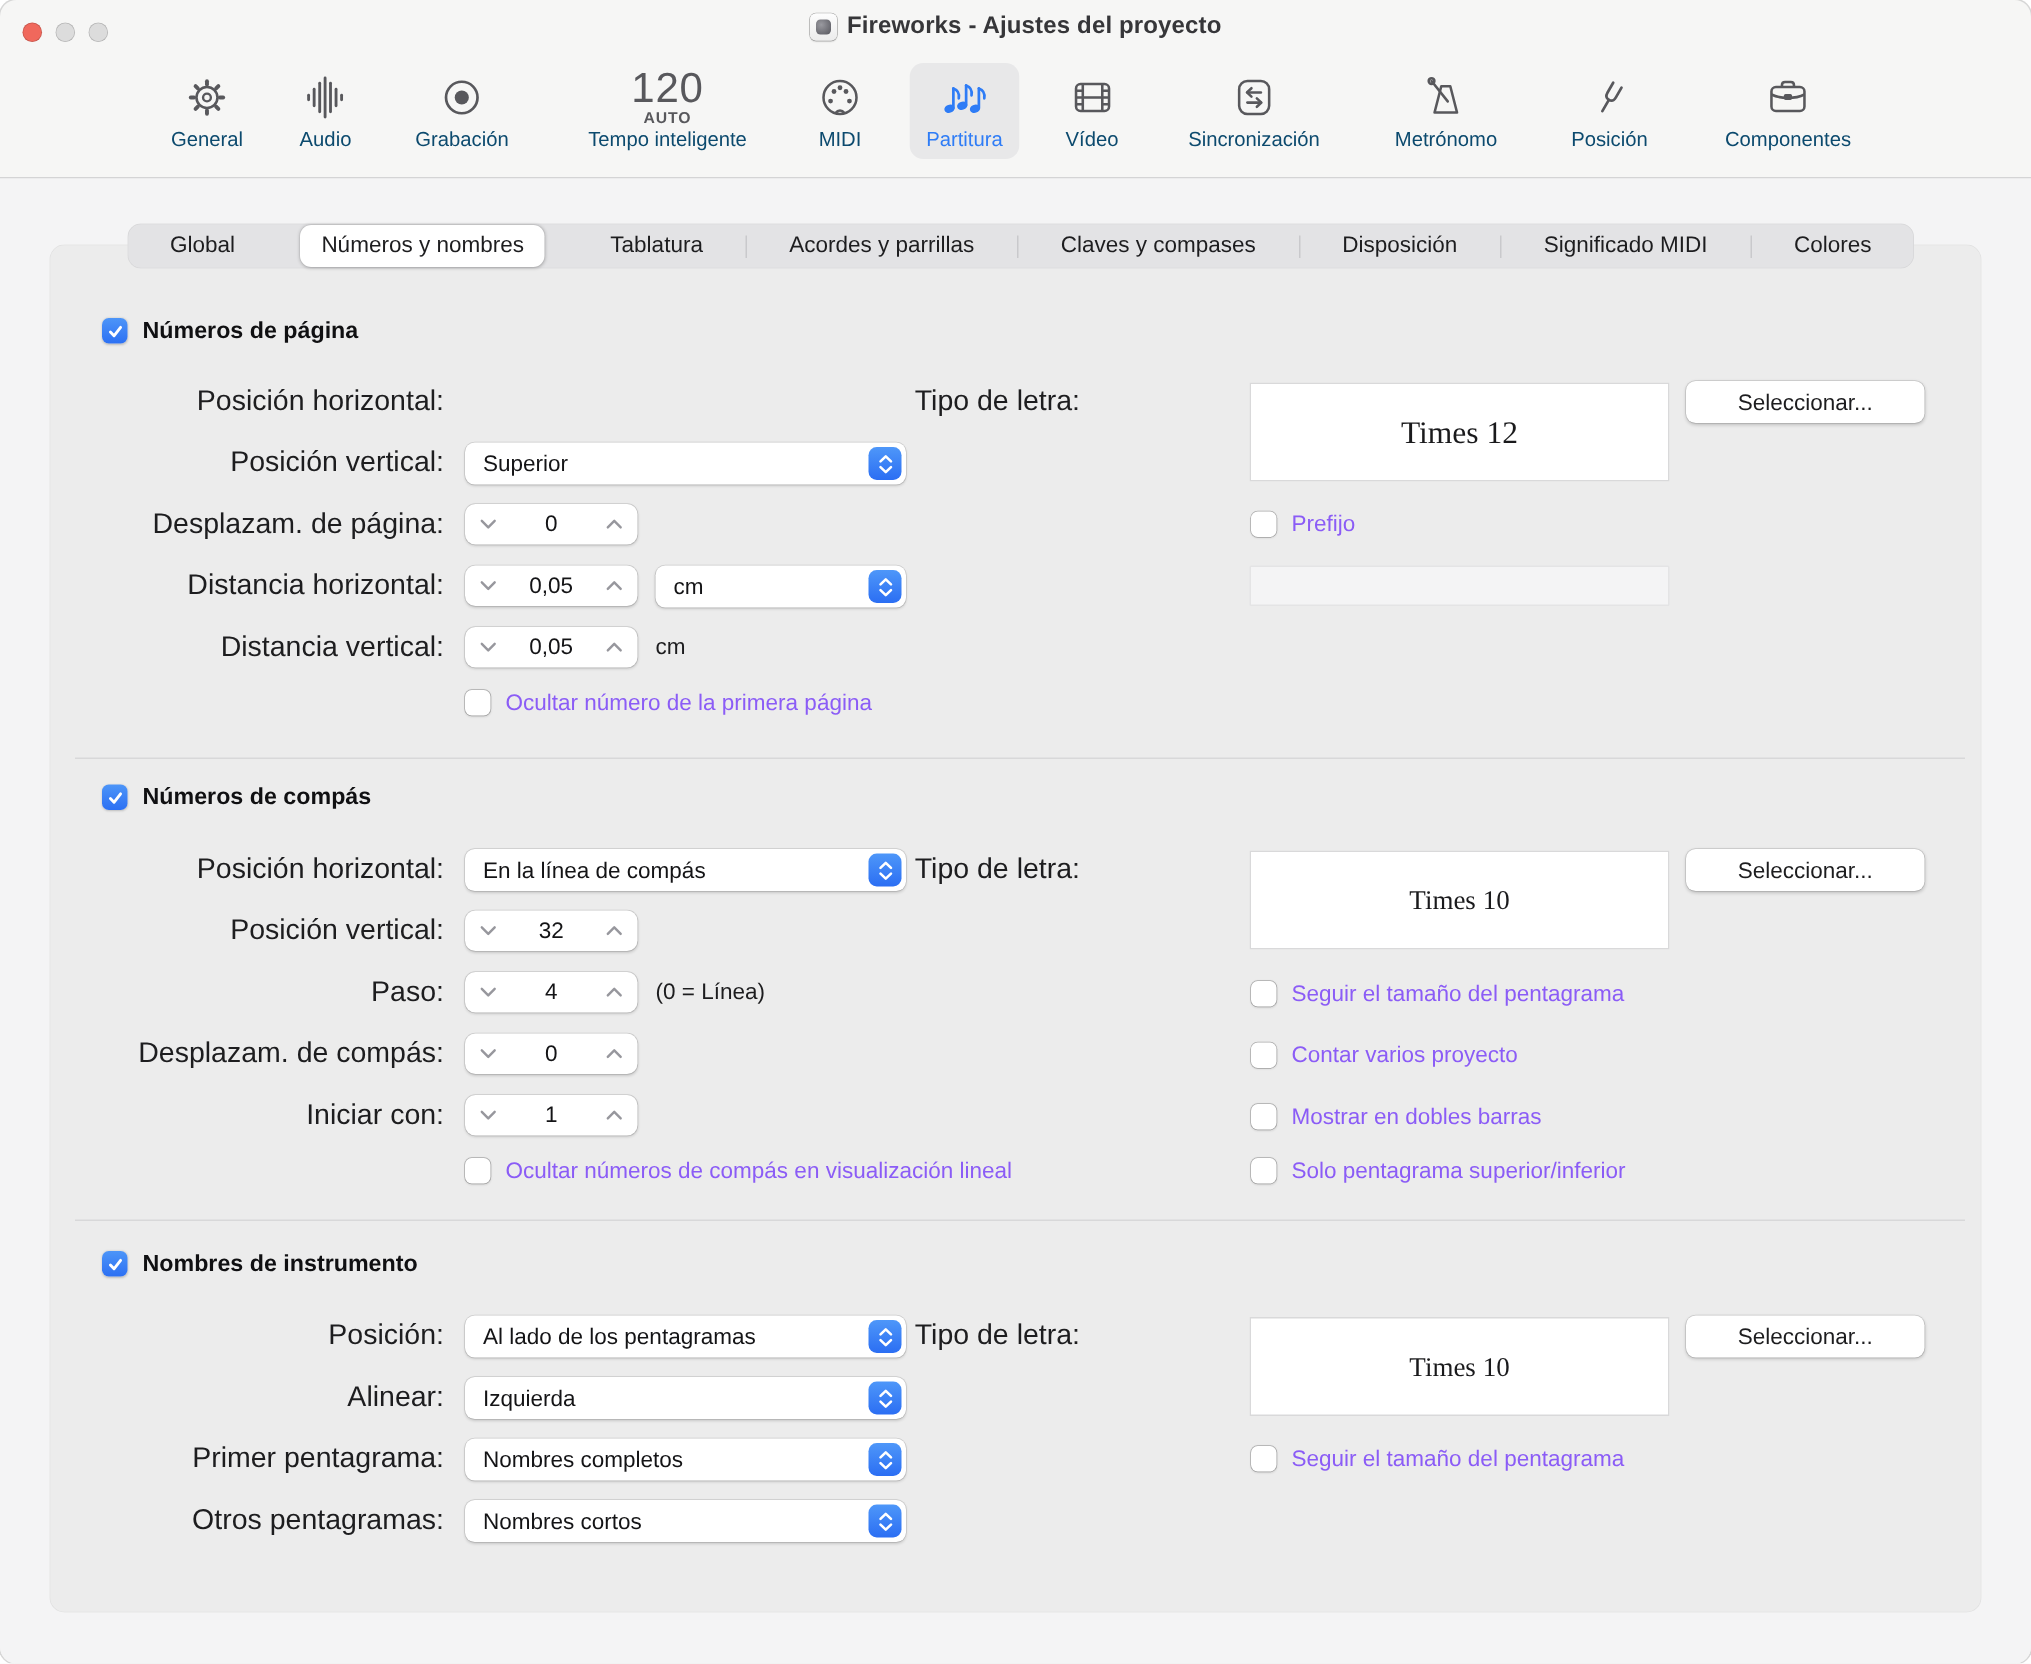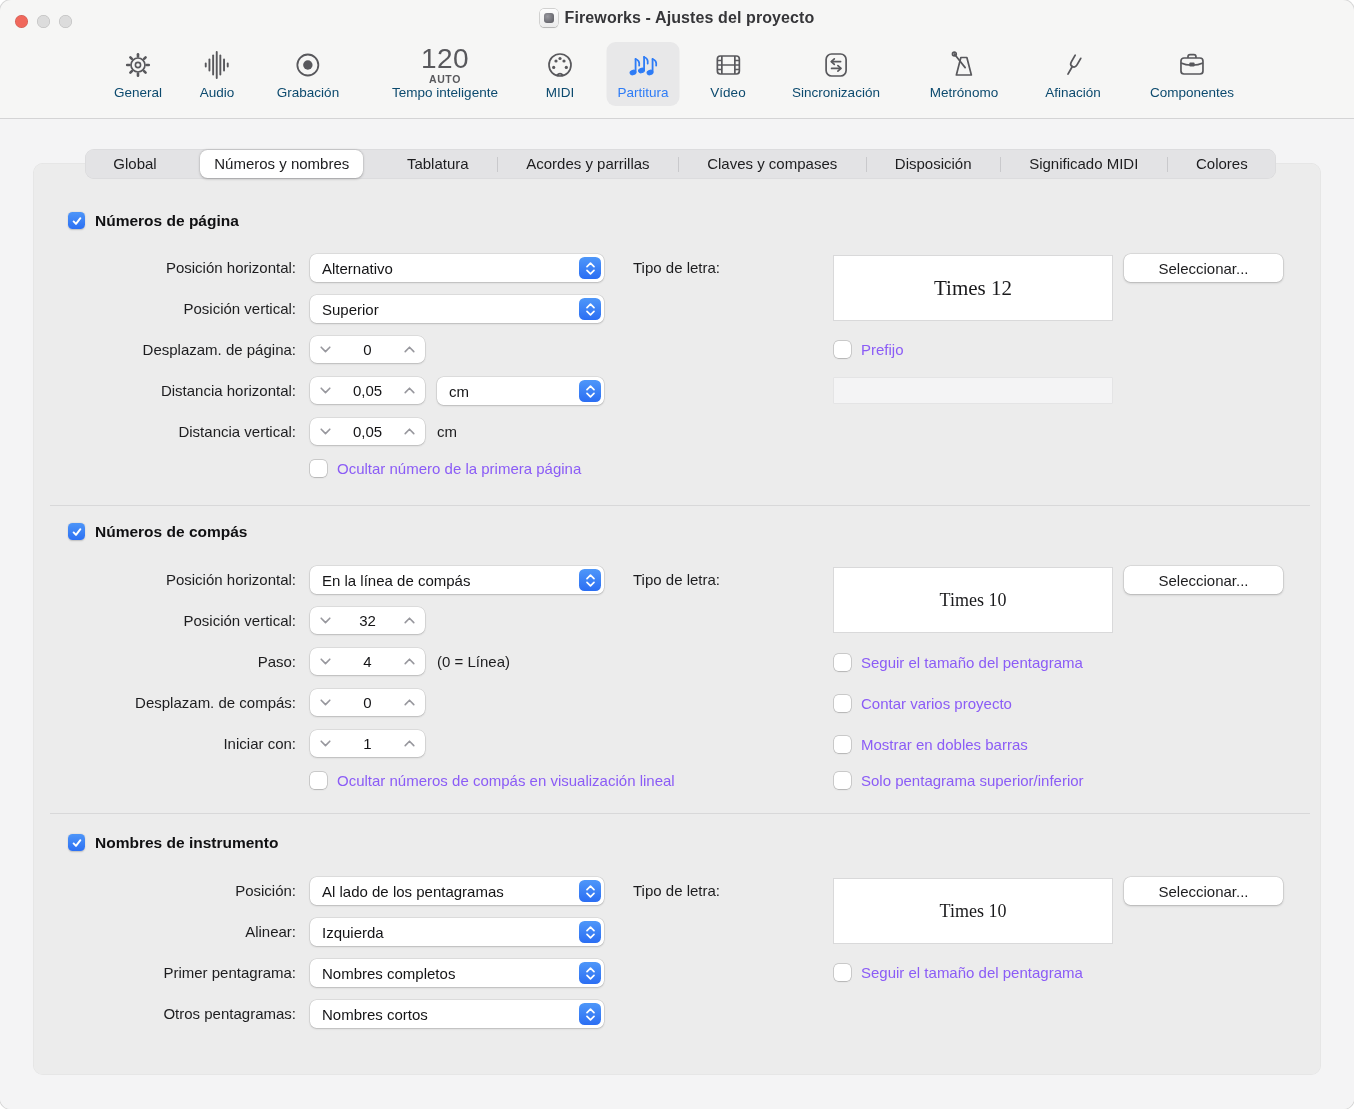--- a/index.html
+++ b/index.html
@@ -42,21 +42,21 @@
            border-radius:9px;display:flex;align-items:center;justify-content:space-evenly;
            box-shadow:inset 0 0 0 0.5px rgba(0,0,0,0.06);}
   .tab{flex:0 0 auto;padding:0 14px;height:30px;line-height:30px;font-size:15px;color:#1d1d1f;
        white-space:nowrap;border-radius:7.5px;cursor:default;}
   .tab.selected{background:#fff;box-shadow:0 0.5px 2.5px rgba(0,0,0,0.28),0 0 0 0.5px rgba(0,0,0,0.04);
                 height:28px;line-height:28px;}
   .tabsep{width:1px;height:15px;background:#c9c9cc;}
   .tabsep.hidden{visibility:hidden;}
 
   
-  .lbl{position:absolute;width:260px;text-align:right;font-size:15px;color:#1d1d1f;line-height:27px;white-space:nowrap;}
+  .lbl{position:absolute;width:260px;text-align:right;font-size:19px;color:#1d1d1f;line-height:27px;white-space:nowrap;}
   .sec-title{position:absolute;font-size:15.5px;font-weight:700;color:#101012;line-height:19px;white-space:nowrap;}
   .plain-txt{position:absolute;font-size:15px;color:#1d1d1f;line-height:27px;white-space:nowrap;}
 
   .cb{position:absolute;width:17px;height:17px;border-radius:4.5px;background:#fff;
       box-shadow:0 0 0 0.5px rgba(0,0,0,0.25),0 0.5px 1.5px rgba(0,0,0,0.12);
       display:flex;align-items:center;justify-content:center;}
   .cb.checked{background:linear-gradient(#4d95f8,#2c70f3);box-shadow:0 0.5px 1.5px rgba(0,0,0,0.2);}
   .cb-label{position:absolute;font-size:15px;color:#8b5cf6;line-height:18px;white-space:nowrap;}
 
   .dropdown{position:absolute;height:28px;background:#fff;border-radius:6.5px;
@@ -243,21 +243,21 @@
 
   <div class="tb-item" style="left:1073px">
     <span class="ic">
       <svg width="34" height="34" viewBox="-17 -17 34 34" fill="none" stroke="#58585c" stroke-width="1.8" stroke-linecap="round">
         <g transform="rotate(30)">
           <path d="M-3.2,-9.5 V-2 Q-3.2,1.8 0,1.8 Q3.2,1.8 3.2,-2 V-9.5"></path>
           <path d="M0,1.8 V10.5"></path>
         </g>
       </svg>
     </span>
-    <span class="tb-label">Afinación</span>
+    <span class="tb-label">Posición</span>
   </div>
 
   <div class="tb-item" style="left:1192px">
     <span class="ic">
       <svg width="34" height="34" viewBox="-17 -17 34 34" fill="none" stroke="#58585c" stroke-width="1.7" stroke-linejoin="round">
         <rect x="-11" y="-7" width="22" height="16" rx="3"></rect>
         <path d="M-4,-7 V-8.3 Q-4,-10.4 -1.9,-10.4 H1.9 Q4,-10.4 4,-8.3 V-7"></path>
         <path d="M-11,-2 C-5,1 5,1 11,-2"></path>
         <rect x="-2.7" y="-2.4" width="5.4" height="4" rx="1.1" fill="#58585c" stroke="none"></rect>
       </svg>
@@ -289,29 +289,20 @@
   </div>
 
   <span class="cb checked" style="left:68px;top:212px">
     <svg width="12" height="12" viewBox="0 0 12 12">
           <path d="M2.6 6.4 L5 8.9 L9.4 3.2" stroke="#fff" stroke-width="1.9" fill="none" stroke-linecap="round" stroke-linejoin="round"></path>
         </svg>
   </span>
   <span class="sec-title" style="left:95px;top:211px">Números de página</span>
 
   <span class="lbl" style="left:36px;top:254px">Posición horizontal:</span>
-  <div class="dropdown" style="left:310px;top:254px;width:294px">
-    <span class="dd-value">Alternativo</span>
-    <span class="dd-btn">
-      <svg width="11" height="13" viewBox="0 0 11 13" fill="none" stroke="#fff" stroke-width="1.7" stroke-linecap="round" stroke-linejoin="round">
-            <path d="M2 4.6 L5.5 1.2 L9 4.6"></path>
-            <path d="M2 8.4 L5.5 11.8 L9 8.4"></path>
-          </svg>
-    </span>
-  </div>
 
   <span class="lbl" style="left:560px;top:254px;width:160px">Tipo de letra:</span>
   <div class="fontbox big" style="left:833px;top:255px">
     <span class="fname">Times 12</span>
   </div>
   <div class="selbtn" style="left:1124px;top:254px">Seleccionar...</div>
 
   <span class="lbl" style="left:36px;top:295px">Posición vertical:</span>
   <div class="dropdown" style="left:310px;top:295px;width:294px">
     <span class="dd-value">Superior</span>

